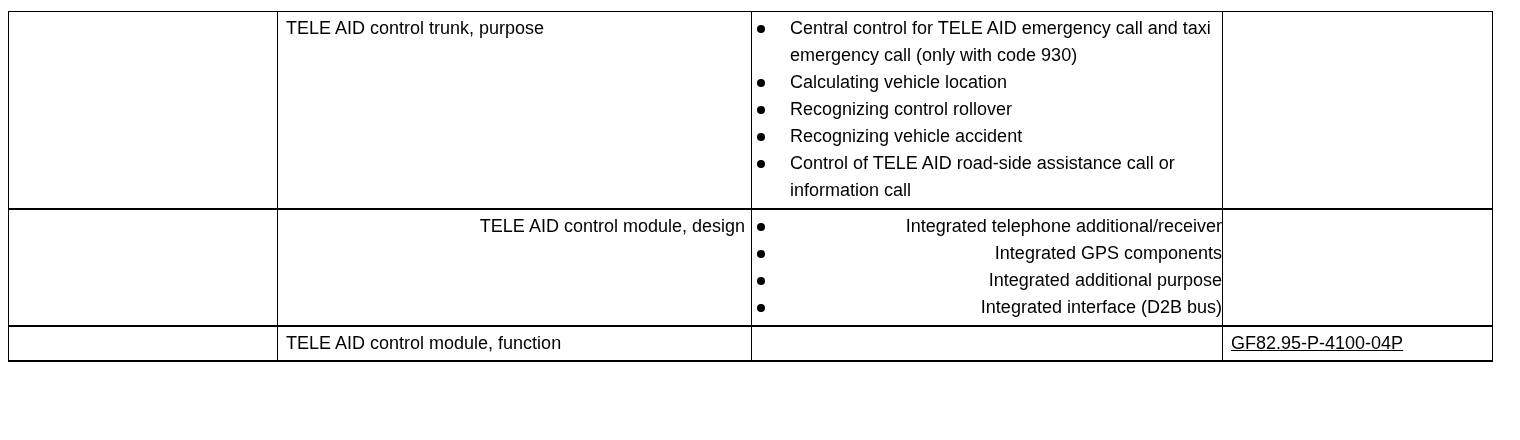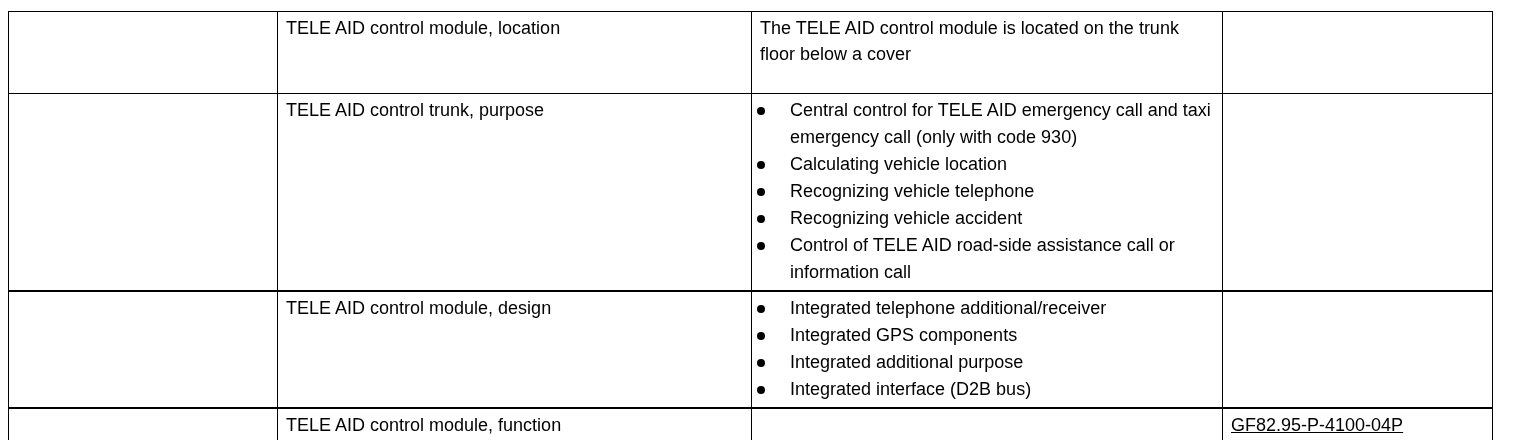--- a/index.html
+++ b/index.html
@@ -39,21 +39,21 @@
     background: #ffffff;
   }
   
   col.c1 { width: 269px; }
   col.c2 { width: 474px; }
   col.c3 { width: 471px; }
   col.c4 { width: 270px; }
 
   
   tr.row-purpose > td { border-bottom-width: 2px; }
-  tr.row-design  > td { border-bottom-width: 2px; }
+  tr.row-design  > td { border-bottom-width: 2px; text-align: right; }
   tr.row-function > td { border-bottom-width: 2px; }
 
   .cell-pad {
     padding-left: 8px;
     padding-right: 6px;
   }
   .cell-empty {
     min-height: 18px;
   }
   .row-location .cell-pad { padding-bottom: 22px; }
@@ -96,55 +96,41 @@
 
   <table class="spec-table">
     <colgroup>
       <col class="c1">
         <col class="c2">
         <col class="c3">
         <col class="c4">
     </colgroup>
     <tbody>
 
-      <tr class="row-location">
-        <td>
-          <div class="cell-pad cell-empty"></div>
-        </td>
-        <td>
-          <div class="cell-pad">TELE AID control module, location</div>
-        </td>
-        <td>
-          <div class="cell-pad para">The TELE AID control module is located on the trunk floor below a cover</div>
-        </td>
-        <td>
-          <div class="cell-pad cell-empty"></div>
-        </td>
-      </tr>
 
       <tr class="row-purpose">
         <td>
           <div class="cell-pad cell-empty"></div>
         </td>
         <td>
           <div class="cell-pad">TELE AID control trunk, purpose</div>
         </td>
         <td>
           <ul class="bullets">
             <li>
               <span class="dot"></span>
               <span>Central control for TELE AID emergency call and taxi emergency call (only with code 930)</span>
             </li>
             <li>
               <span class="dot"></span>
               <span>Calculating vehicle location</span>
             </li>
             <li>
               <span class="dot"></span>
-              <span>Recognizing vehicle telephone</span>
+              <span>Recognizing control rollover</span>
             </li>
             <li>
               <span class="dot"></span>
               <span>Recognizing vehicle accident</span>
             </li>
             <li>
               <span class="dot"></span>
               <span>Control of TELE AID road-side assistance call or information call</span>
             </li>
           </ul>

